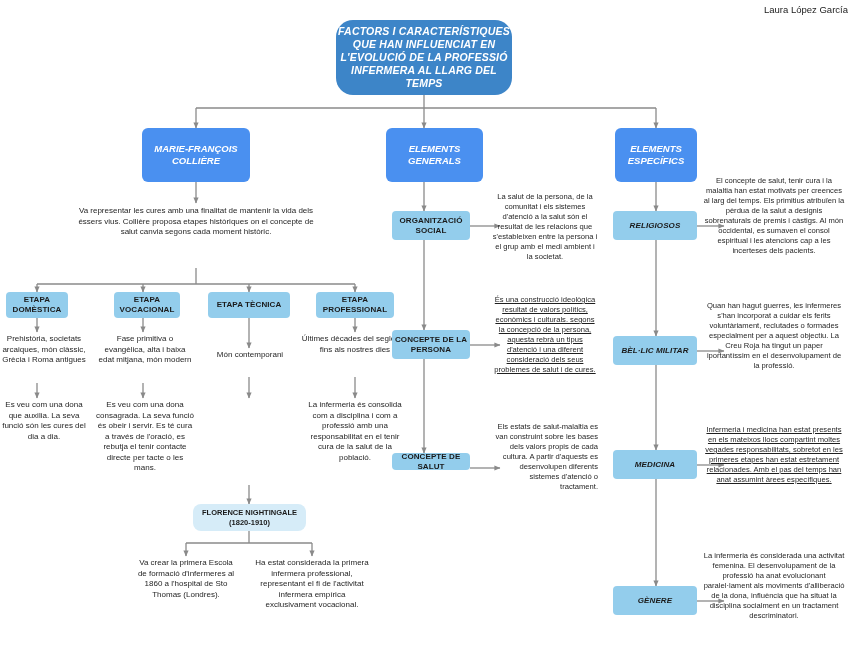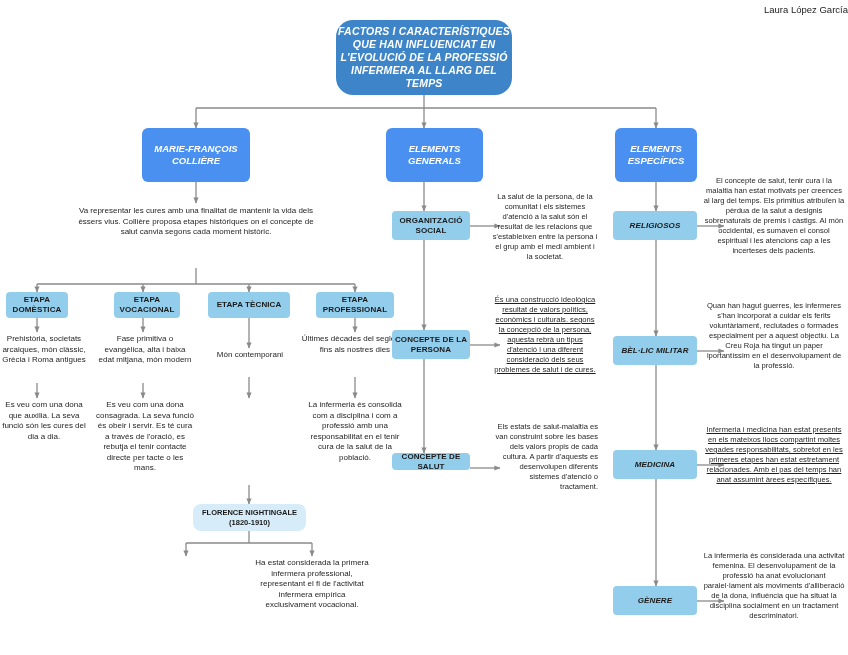--- a/index.html
+++ b/index.html
@@ -147,20 +147,21 @@
   <div class="txt" style="left:200px;top:350px;width:100px;">Món contemporani</div>
   <div class="txt" style="left:300px;top:334px;width:110px;">Últimes dècades del segle XX fins als nostres dies</div>
 
   <div class="txt" style="left:0px;top:400px;width:88px;">Es veu com una dona que auxilia. La seva funció són les cures del dia a dia.</div>
   <div class="txt" style="left:96px;top:400px;width:98px;">Es veu com una dona consagrada. La seva funció és obeir i servir. Es té cura a través de l'oració, es rebutja el tenir contacte directe per tacte o les mans.</div>
   <div class="txt" style="left:305px;top:400px;width:100px;">La infermeria és consolida com a disciplina i com a professió amb una responsabilitat en el tenir cura de la salut de la població.</div>
 
   <div class="node fn" style="left:193px;top:504px;width:113px;height:27px;">
     <span>FLORENCE NIGHTINGALE (1820-1910)</span>
   </div>
+  <div class="txt" style="left:136px;top:558px;width:100px;">Va crear la primera Escola de formació d'infermeres al 1860 a l'hospital de Sto Thomas (Londres).</div>
   <div class="txt" style="left:254px;top:558px;width:116px;">Ha estat considerada la primera infermera professional, representant el fi de l'activitat infermera empírica exclusivament vocacional.</div>
 
   <div class="node lvl2" style="left:392px;top:211px;width:78px;height:29px;">
     <span>ORGANITZACIÓ SOCIAL</span>
   </div>
   <div class="txt sm" style="left:492px;top:192px;width:106px;">La salut de la persona, de la comunitat i els sistemes d'atenció a la salut són el resultat de les relacions que s'estableixen entre la persona i el grup amb el medi ambient i la societat.</div>
 
   <div class="node lvl2" style="left:392px;top:330px;width:78px;height:29px;">
     <span>CONCEPTE DE LA PERSONA</span>
   </div>

